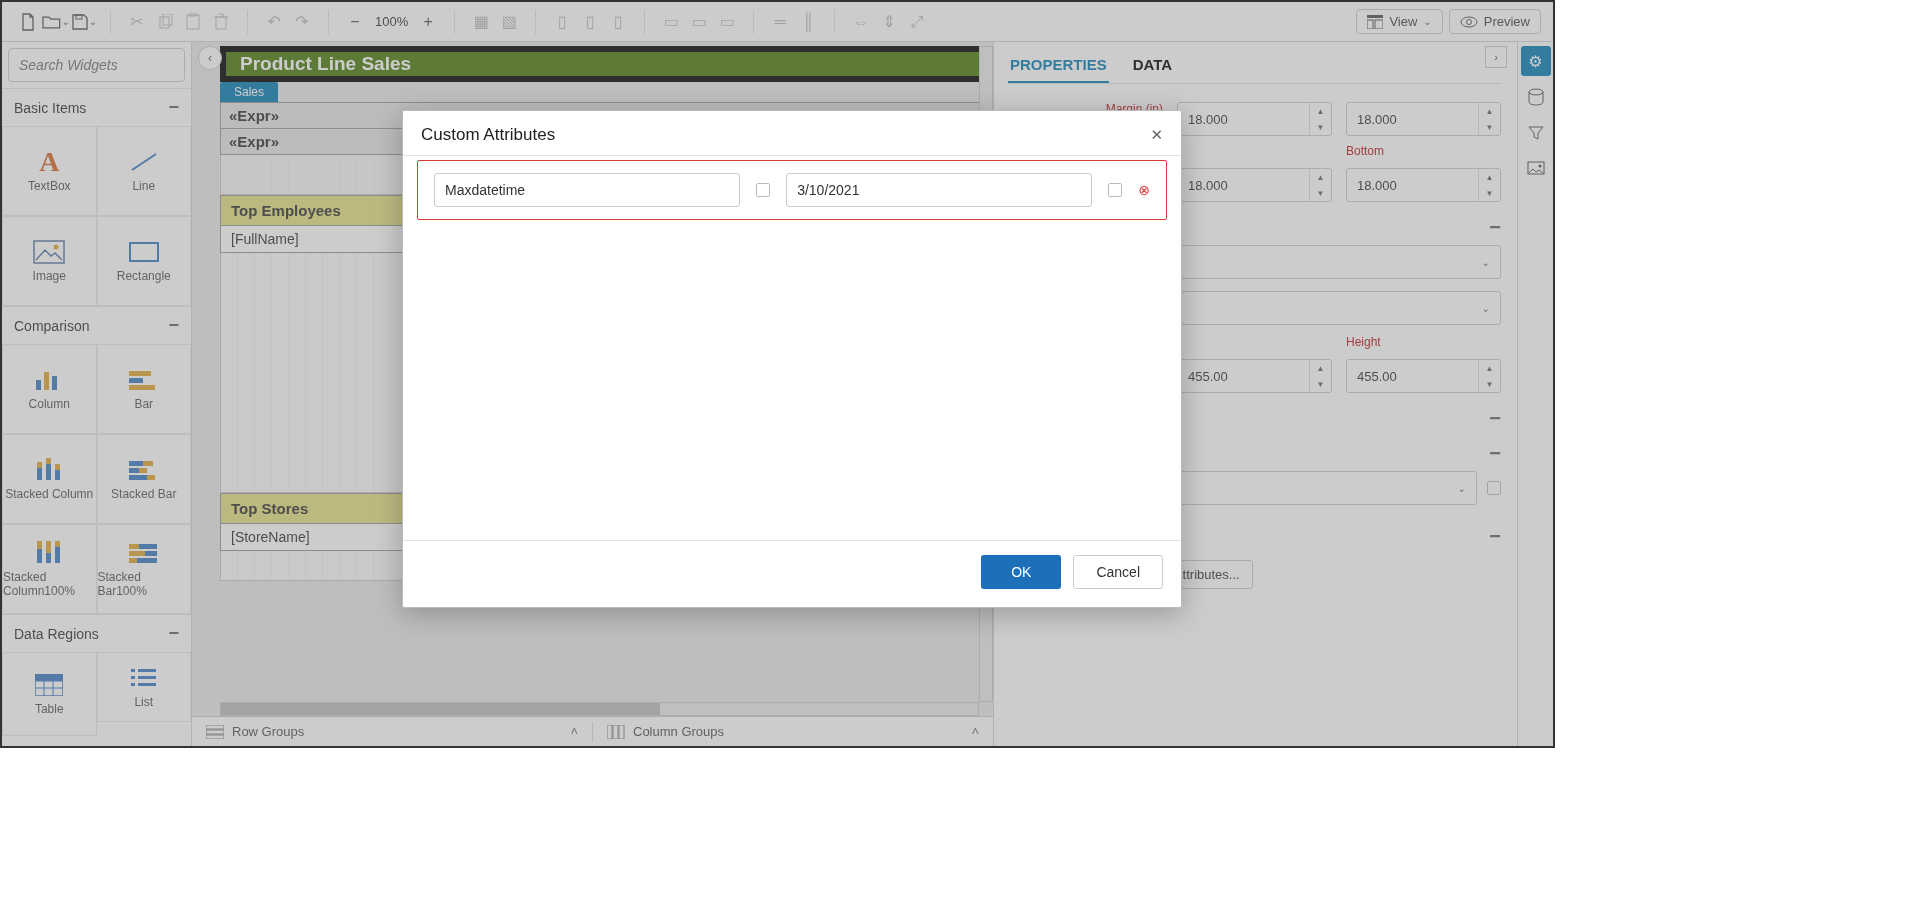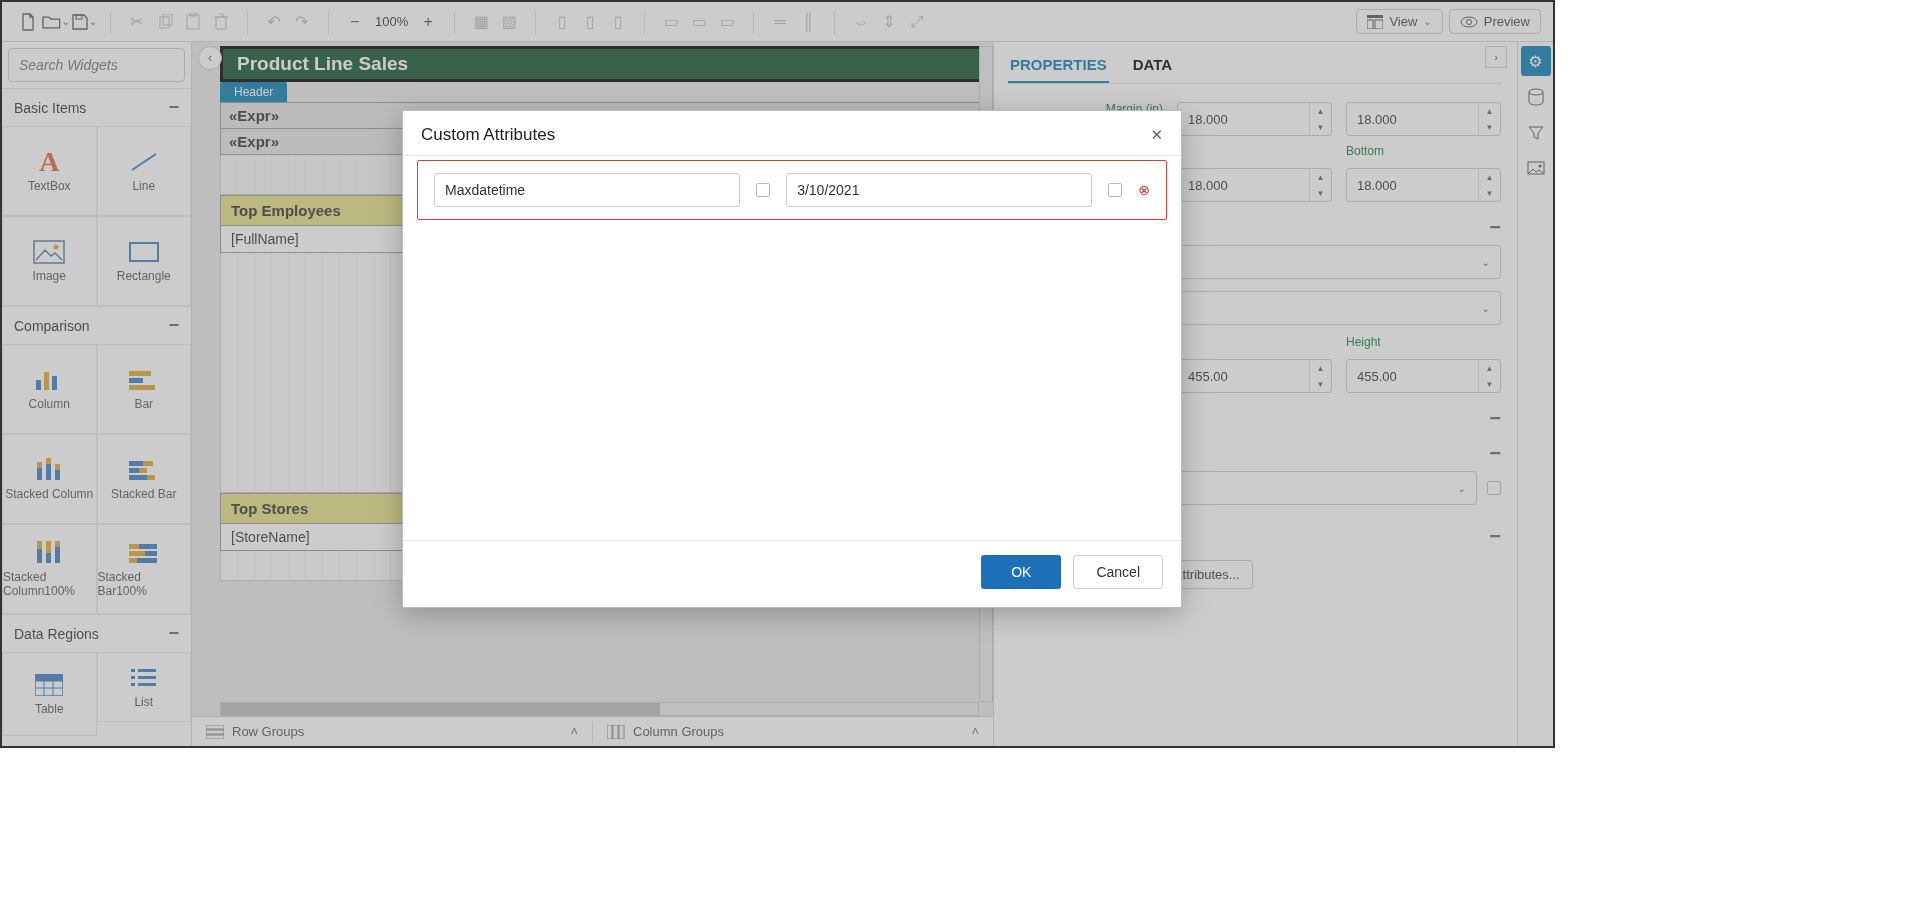--- a/index.html
+++ b/index.html
@@ -23,21 +23,21 @@
   .search-box .mag { color:#666; font-size:15px;}
   .cat-header { font-size:14px; color:#333; padding:8px 12px; display:flex; justify-content:space-between; align-items:center; border-top:1px solid #e5e5e5;}
   .cat-header .collapse { color:#666; font-size:18px; font-weight:bold;}
   .widget-grid { display:flex; flex-wrap:wrap;}
   .widget-cell { width:50%; height:90px; border:0.5px solid #e8e8e8; display:flex; flex-direction:column; align-items:center; justify-content:center; gap:4px;}
   .widget-cell .lbl { font-size:12px; color:#555; line-height:1.15;}
   .icon-box { width:36px; height:28px; display:flex; align-items:center; justify-content:center;}
   
   .canvas-area { flex:1; background:#e9e9e9; position:relative; overflow:hidden;}
   .canvas-collapse { position:absolute; left:6px; top:4px; width:24px; height:24px; border:1px solid #ccc; border-radius:12px; background:#fff; display:flex; align-items:center; justify-content:center; color:#555; font-size:12px; z-index:3;}
-  .report-header { margin:4px 6px 0 28px; height:36px; background:#14532d; color:#fff; font-weight:600; font-size:19px; display:flex; align-items:center; padding:0 14px; border:3px solid #000000;}
+  .report-header { margin:4px 6px 0 28px; height:36px; background:#4d7c0f; color:#fff; font-weight:600; font-size:19px; display:flex; align-items:center; padding:0 14px; border:6px solid #000000;}
   .tab-header { margin-left:28px;}
   .tab-chip { display:inline-block; background:#0b7fb5; color:#fff; font-size:12px; padding:3px 14px; border-radius:2px 2px 0 0;}
   .expr-row { margin:0 6px 0 28px; border:1px solid #9a9a9a; background:#e6e6e6; padding:4px 8px; font-size:15px; color:#333; font-weight:600;}
   .grid-bg { margin:0 6px 0 28px; height:40px; background:repeating-linear-gradient(90deg,#f5f5f5 0 16px,#efefef 16px 17px),repeating-linear-gradient(0deg,#f5f5f5 0 16px,#efefef 16px 17px); border:1px solid #ccc; border-top:none;}
   .section-title { margin:0 6px 0 28px; background:#e6e085; border:1px solid #999; padding:6px 10px; font-size:15px; font-weight:600; color:#333;}
   .section-body { margin:0 6px 0 28px; border:1px solid #999; border-top:none; padding:5px 10px; font-size:14px; color:#333; background:#fff;}
   .grid-large { margin:0 6px 0 28px; height:240px; background:repeating-linear-gradient(90deg,#fafafa 0 16px,#f0f0f0 16px 17px),repeating-linear-gradient(0deg,#fafafa 0 16px,#f0f0f0 16px 17px); border:1px solid #ccc; border-top:none;}
   .grid-small { margin:0 6px 0 28px; height:30px; background:repeating-linear-gradient(90deg,#fafafa 0 16px,#f0f0f0 16px 17px); border:1px solid #ccc; border-top:none; position:relative;}
   .sales-label { position:absolute; right:10px; top:-22px; font-size:13px; color:#555;}
   .scrollbar-h { position:absolute; bottom:30px; left:28px; right:14px; height:14px; background:#eaeaea; border:1px solid #ccc;}
@@ -51,21 +51,21 @@
   .rp-strip { position:absolute; right:0; top:0; bottom:0; width:36px; border-left:1px solid #d6d6d6; background:#fff; display:flex; flex-direction:column; align-items:center; gap:6px; padding-top:4px;}
   .rp-strip .sbtn { width:30px; height:30px; display:flex; align-items:center; justify-content:center; color:#555; border-radius:3px;}
   .rp-strip .sbtn.active { background:#0b7fb5; color:#fff;} 
   .rp-expand { position:absolute; top:4px; right:46px; width:22px; height:22px; border:1px solid #ccc; background:#fff; display:flex; align-items:center; justify-content:center; color:#555; font-size:11px;}
   .rp-content { padding:6px 52px 6px 14px;}
   .tabs { display:flex; gap:22px; border-bottom:1px solid #e0e0e0; margin-bottom:18px;}
   .tabs .tab { font-size:15px; font-weight:600; padding:8px 2px; color:#000000; border-bottom:2px solid transparent;}
   .tabs .tab.active { color:#0b7fb5; border-bottom-color:#0b7fb5;}
   .prop-row { display:flex; gap:14px; margin-bottom:8px;}
   .prop-col { flex:1;}
-  .prop-lbl { font-size:12px; color:#15803d; margin-bottom:2px;}
+  .prop-lbl { font-size:12px; color:#b91c1c; margin-bottom:2px;}
   .num-input { display:flex; border:1px solid #ccc; border-radius:3px; height:34px; align-items:center;}
   .num-input span.val { flex:1; padding:0 10px; font-size:13px; color:#333;}
   .num-input .spinner { width:22px; border-left:1px solid #ddd; height:100%; display:flex; flex-direction:column;}
   .num-input .spinner div { flex:1; display:flex; align-items:center; justify-content:center; font-size:8px; color:#666;}
   .sel { border:1px solid #ccc; border-radius:3px; height:34px; display:flex; align-items:center; padding:0 10px; font-size:13px; color:#333; justify-content:space-between;}
   .sel .dd { font-size:10px; color:#666;}
   .acc-header { display:flex; justify-content:space-between; align-items:center; padding:6px 0; font-size:15px; color:#333;}
   .acc-header .minus { color:#666; font-size:20px; font-weight:bold;}
   .set-btn { border:1px solid #ccc; border-radius:3px; padding:6px 12px; font-size:13px; background:#fff; color:#333;}
   .misc-row { display:flex; align-items:center; gap:20px; font-size:14px; color:#444; padding-top:6px;}
@@ -350,21 +350,21 @@
             </svg>
           </div>
         <div class="lbl">List</div>
       </div>
     </div>
   </div>
 
   <div class="canvas-area">
     <div class="canvas-collapse">‹</div>
     <div class="report-header">Product Line Sales</div>
-    <div class="tab-header"><span class="tab-chip">Header</span></div>
+    <div class="tab-header"><span class="tab-chip">Sales</span></div>
     <div class="expr-row">«Expr»</div>
     <div class="expr-row" style="border-top:none">«Expr»</div>
     <div class="grid-bg"></div>
     <div class="section-title">Top Employees</div>
     <div class="section-body">[FullName]</div>
     <div class="grid-large"></div>
     <div class="section-title">Top Stores</div>
     <div class="section-body">[StoreName]</div>
     <div class="grid-small">
         <span class="sales-label">Sales (in thousa</span>

